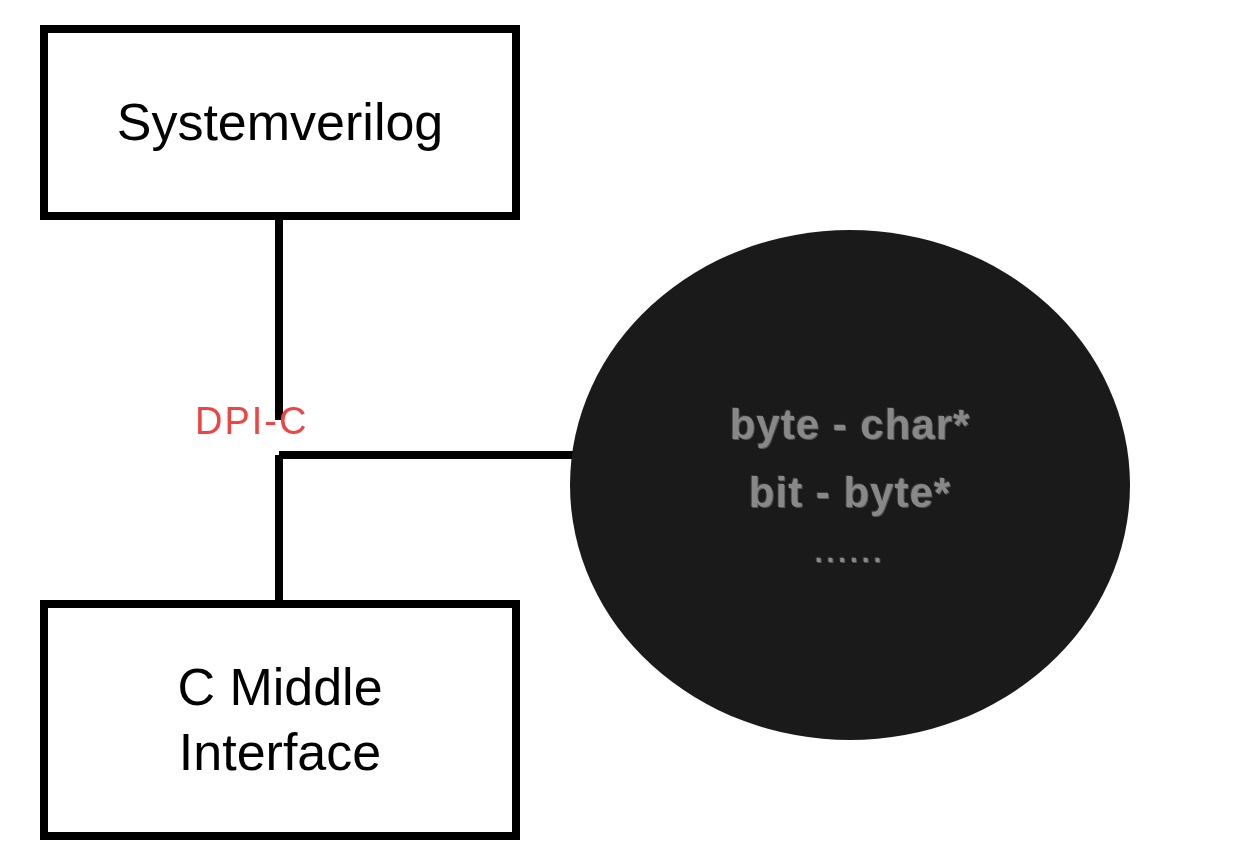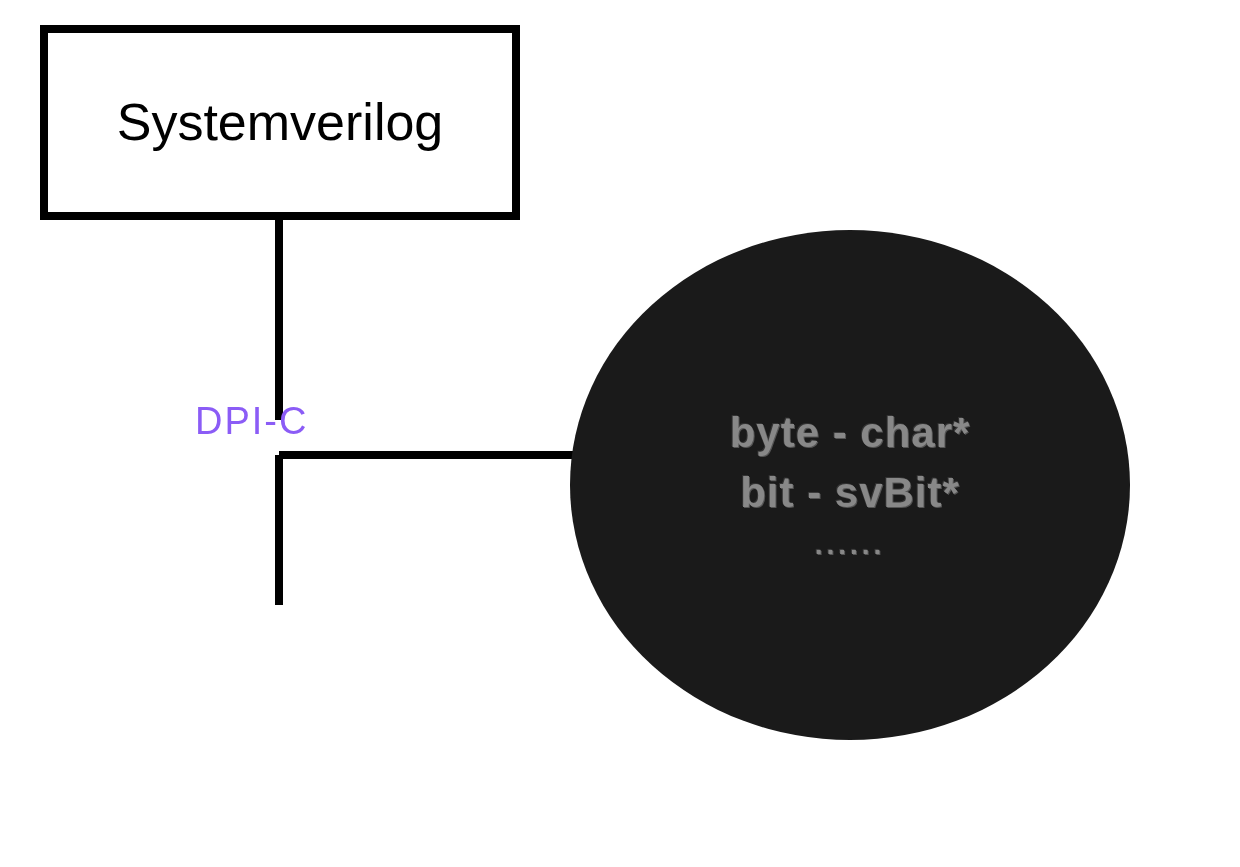--- a/index.html
+++ b/index.html
@@ -64,36 +64,36 @@
       left: 279px;
       top: 451px;
       width: 335px;
       height: 8px;
     }
     .label-dpic {
       position: absolute;
       left: 195px;
       top: 400px;
       font-size: 38px;
-      color: #8b5cf6;
+      color: #ef4444;
       letter-spacing: 2px;
     }
     .circle {
       position: absolute;
       left: 570px;
       top: 230px;
       width: 560px;
       height: 510px;
       background: #1a1a1a;
       border-radius: 50%;
       display: flex;
       flex-direction: column;
       align-items: center;
       justify-content: center;
-      gap: 12px;
+      gap: 20px;
     }
     .circle-text {
       color: #888888;
       font-size: 42px;
       font-weight: bold;
       text-shadow: 1px 1px 0 #555, -1px -1px 0 #333;
       letter-spacing: 1px;
     }
     .circle-text.dots {
       font-size: 28px;
@@ -112,20 +112,26 @@
   </div>
 
   <div class="connector-line line-vert-upper"></div>
 
   <div class="label-dpic">DPI-C</div>
 
   <div class="connector-line line-horiz"></div>
 
   <div class="connector-line line-vert-lower"></div>
 
+  <div class="box box-bottom">
+    <div>
+      <span>C Middle</span><br>
+      <span>Interface</span>
+    </div>
+  </div>
 
   <div class="circle">
     <div class="circle-text">byte - char*</div>
-    <div class="circle-text">bit - svBit*</div>
+    <div class="circle-text">bit - byte*</div>
     <div class="circle-text dots">......</div>
   </div>
 
 </div>
 
 </body></html>

